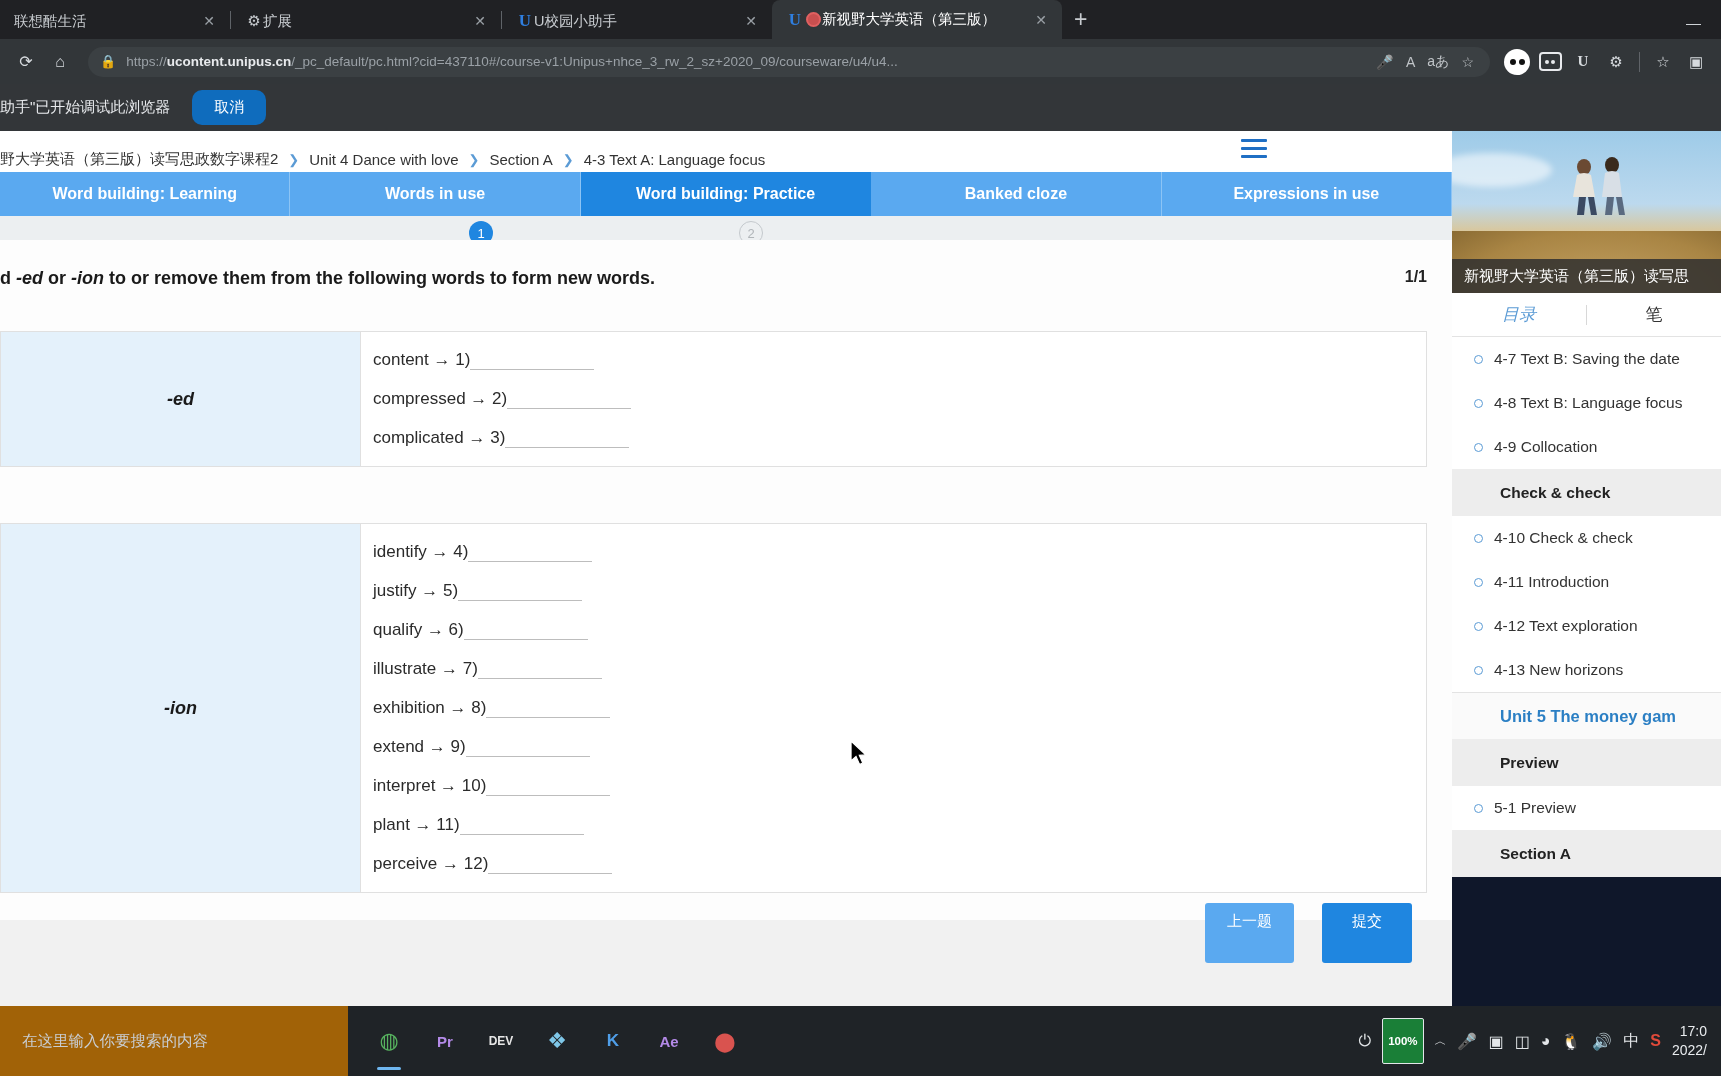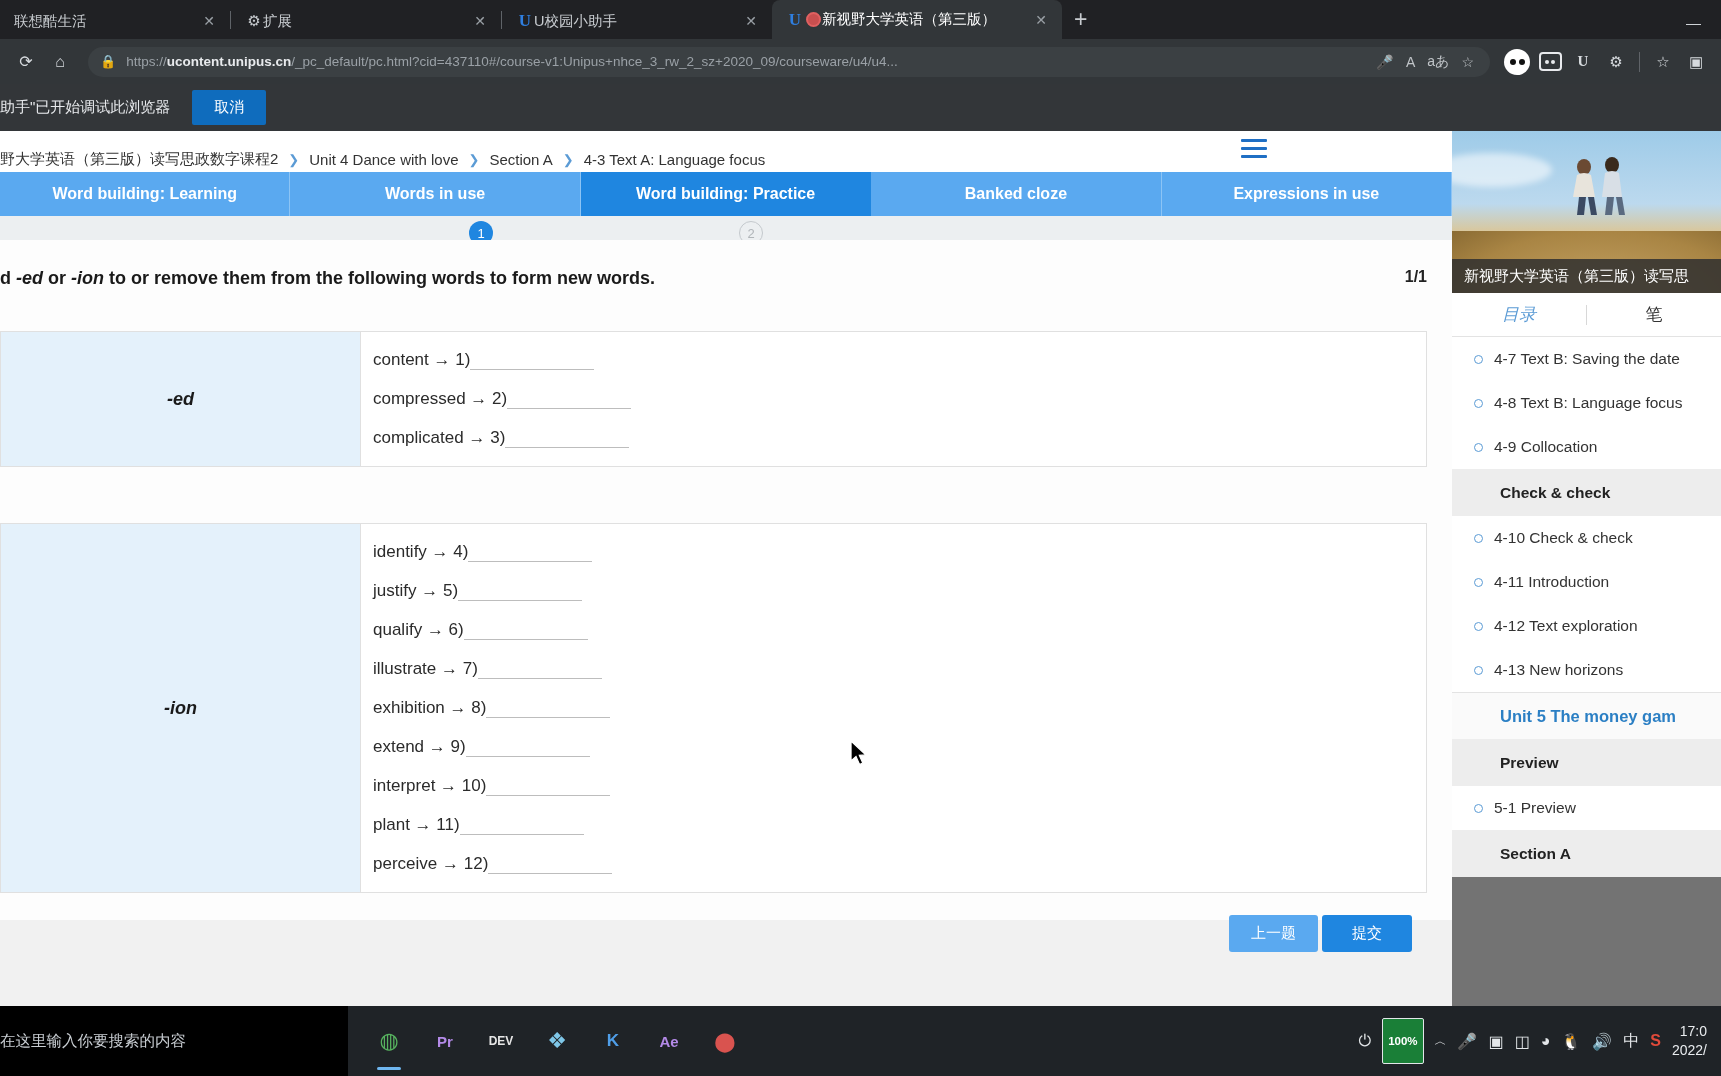--- a/index.html
+++ b/index.html
@@ -74,21 +74,21 @@
   .vsep { width: 1px; height: 20px; background: #5f6368; margin: 0 5px; }
 
   
   .debugbar {
     position: absolute; top: 84px; left: 0; width: 1721px; height: 47px;
     background: #333639; display: flex; align-items: center; padding-left: 0;
   }
   .debugbar .msg { color: #e8eaed; font-size: 15px; padding-left: 0; white-space: nowrap; }
   .debugbar .cancel {
     margin-left: 22px; background: #0f6cbd; color: #fff;
-    font-size: 15px; padding: 8px 22px; border-radius: 2px;
+    font-size: 15px; padding: 8px 22px; border-radius: 10px;
   }
 
   
   .page { position: absolute; top: 131px; left: 0; width: 1721px; height: 875px; background: #f1f1f1; }
   .crumbbar {
     position: absolute; top: 0; left: 0; width: 1452px; height: 57px;
     background: #ffffff; display: flex; align-items: center;
   }
   .crumbs { display: flex; align-items: center; gap: 0; white-space: nowrap; font-size: 15px; color: #333; }
   .crumbs .sep { color: #5b9bd5; margin: 0 10px; font-size: 13px; }
@@ -157,34 +157,34 @@
   .wtext { white-space: nowrap; }
   .blank {
     display: inline-block; border-bottom: 1px solid #bdbdbd; height: 18px;
     width: 124px; margin-left: 0;
   }
   .gap { height: 56px; }
 
   
   .actions {
     position: absolute; top: 772px; left: 0; width: 1452px; height: 60px;
-    display: flex; justify-content: flex-end; align-items: center; gap: 4px;
+    display: flex; justify-content: flex-end; gap: 28px;
     padding-right: 40px; background: transparent; font-family: Liberation Serif, serif;
   }
   .btn-prev {
     background: #5aa9f0; color: #fff; font-size: 15px; padding: 9px 22px; border-radius: 3px;
   }
   .btn-submit {
     background: #1f86e0; color: #fff; font-size: 15px; padding: 9px 30px; border-radius: 3px;
   }
 
   
   .sidebar {
     position: absolute; top: 0; left: 1452px; width: 269px; height: 875px;
-    background: #737373; overflow: hidden;
+    background: #0f172a; overflow: hidden;
   }
   .hero {
     position: relative; height: 162px; width: 269px;
     background: linear-gradient(#9ecbe8 0%, #bcd9ee 45%, #d9c79c 62%, #b99a5f 100%);
     overflow: hidden;
   }
   .hero .sky-cloud {
     position: absolute; width: 120px; height: 34px; background: rgba(255,255,255,.55);
     border-radius: 50%; top: 22px; left: -20px; filter: blur(3px);
   }
@@ -228,22 +228,22 @@
     font-size: 16.5px; font-weight: bold; color: #2b7fc4; background: #fafafa;
     border-top: 1px solid #e3e3e3; white-space: nowrap; overflow: hidden;
   }
 
   
   .taskbar {
     position: absolute; bottom: 0; left: 0; width: 1721px; height: 70px;
     background: #1f2327; display: flex; align-items: center;
   }
   .tb-search {
-    width: 348px; height: 70px; background: #000000; display: flex; align-items: center;
-    color: #c9ced3; font-size: 15.5px;
+    width: 348px; height: 70px; background: #a16207; display: flex; align-items: center;
+    padding-left: 22px; color: #c9ced3; font-size: 15.5px;
   }
   .tb-items { display: flex; align-items: center; gap: 4px; padding-left: 14px; }
   .tbitem {
     width: 52px; height: 66px; display: flex; align-items: center; justify-content: center;
     font-size: 22px; color: #e3e6e9; position: relative;
   }
   .tbitem.run::after {
     content: ''; position: absolute; bottom: 4px; left: 14px; width: 24px; height: 3px;
     background: #6fb6ef; border-radius: 2px;
   }

